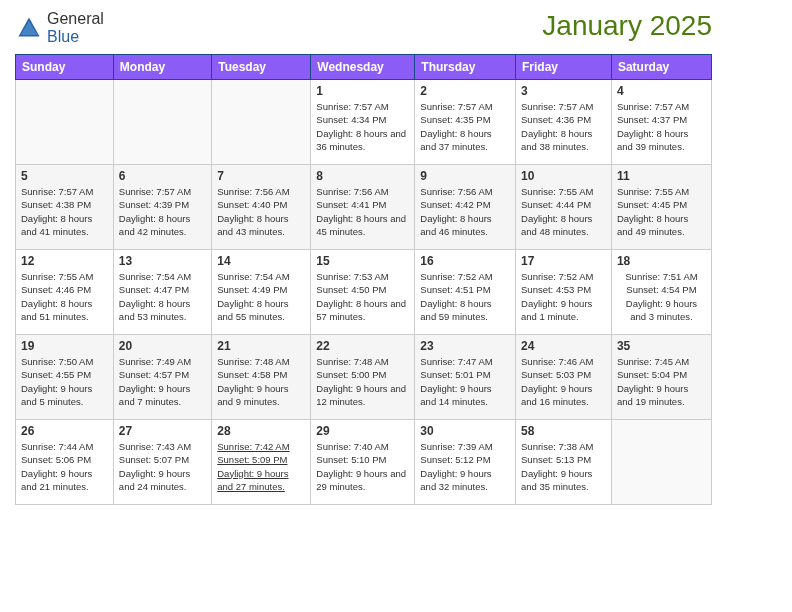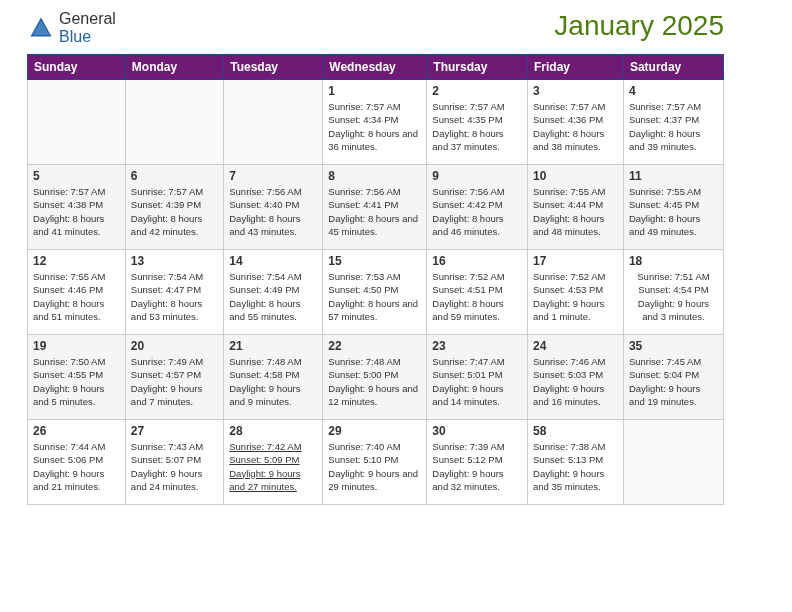--- a/index.html
+++ b/index.html
@@ -1,34 +1,34 @@
 <!DOCTYPE html>
 <html><head>
   <meta charset="utf-8">
   <style>
     * { box-sizing: border-box; margin: 0; padding: 0; }
     body { font-family: Arial, sans-serif; background: #fff; width: 792px; height: 612px; overflow: hidden; }
     
-    .page { width: 727px; min-height: 612px; padding: 10px 15px; margin-left: 12px; }
+    .page { width: 727px; min-height: 612px; padding: 10px 15px; }
     
     .header { display: flex; justify-content: space-between; align-items: flex-start; margin-bottom: 8px; }
     
     .logo { display: flex; align-items: center; gap: 4px; }
     .logo-general { color: #333; }
     .logo-blue { color: #2563a8; text-align: center; }
     .logo-icon { width: 28px; height: 28px; }
     
     .title-block { text-align: right; }
     .month-title { font-size: 28px; color: #4d7c0f; font-weight: normal; }
     .location { font-size: 14px; color: #555; }
     
     .calendar { width: 100%; border-collapse: collapse; }
     
     .calendar th {
-      background: #701a75;
+      background: #8b5cf6;
       color: white;
       text-align: left;
       padding: 5px 6px;
       font-size: 12px;
       font-weight: bold;
       border: 1px solid #1a4a8a;
     }
     
     .calendar td {
       border: 1px solid #ccc;

